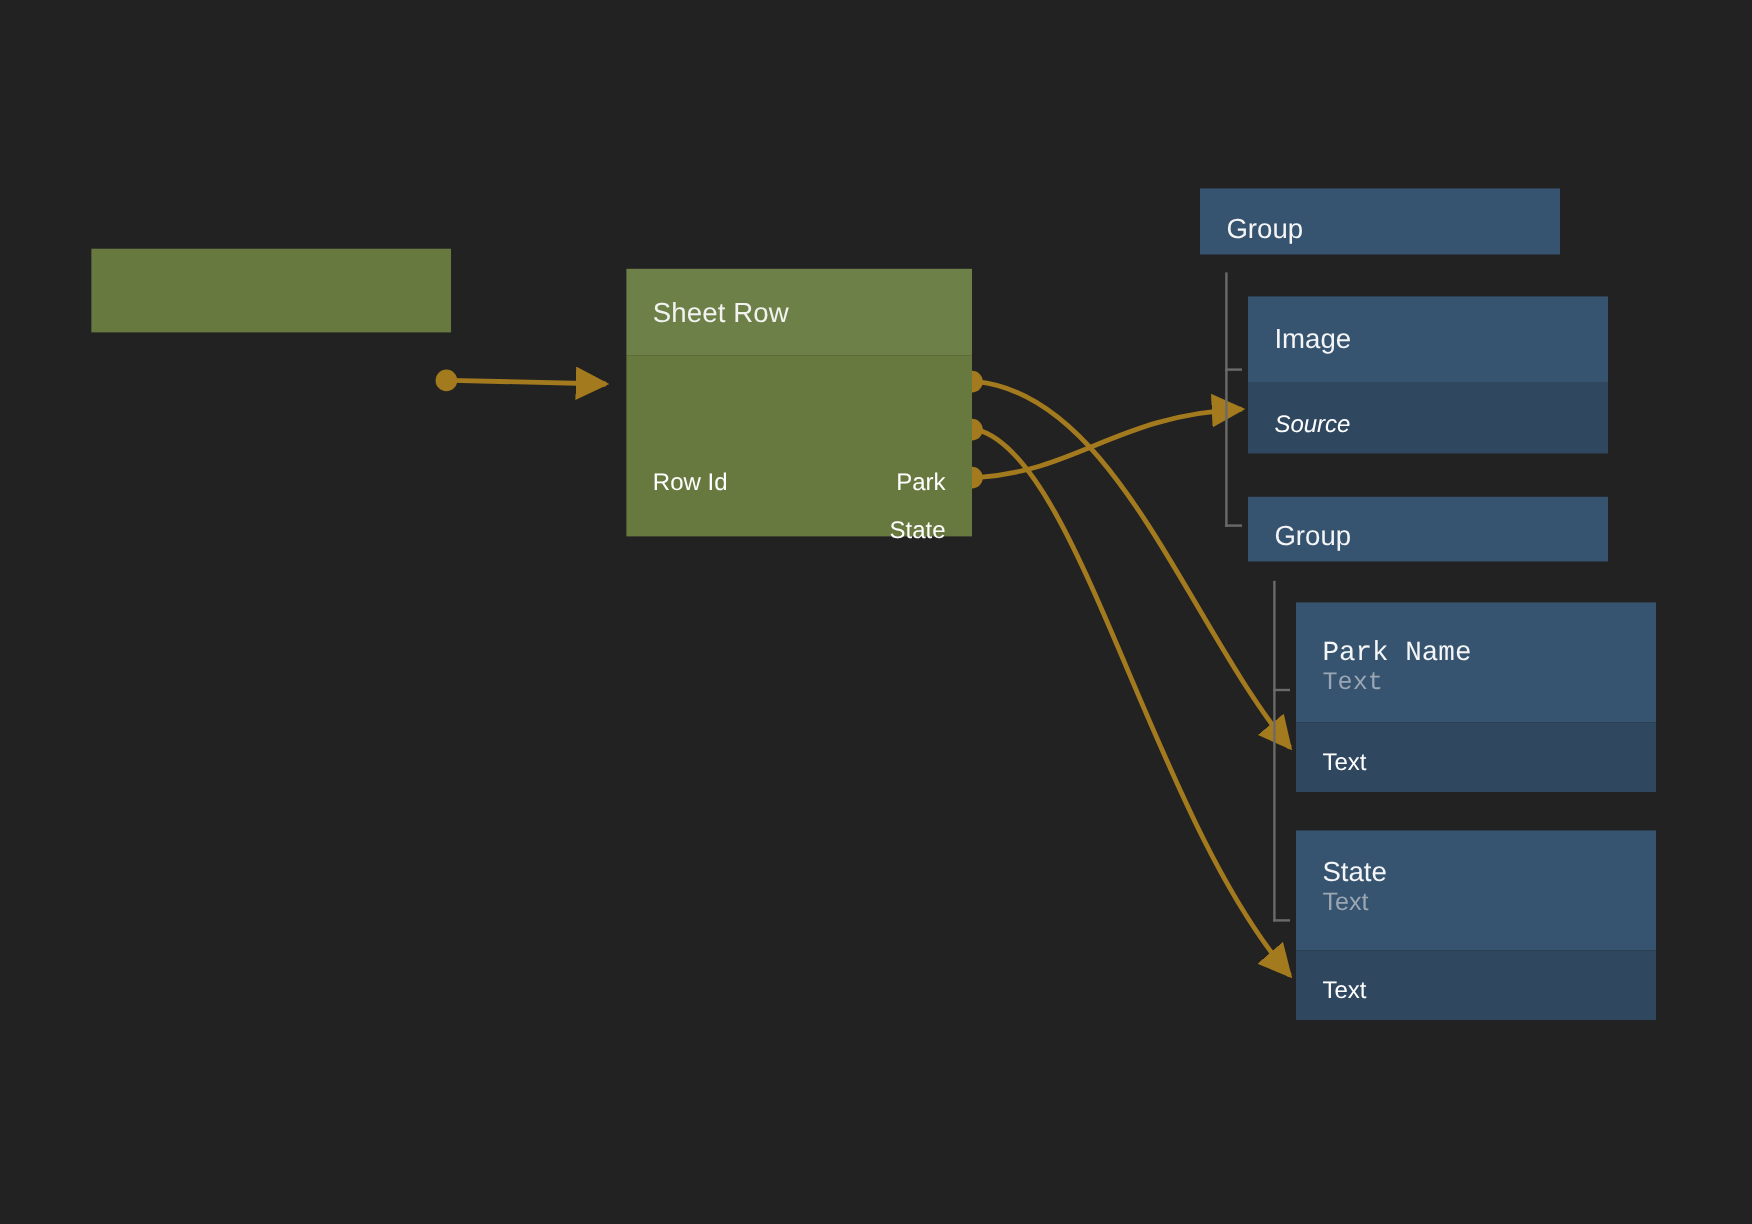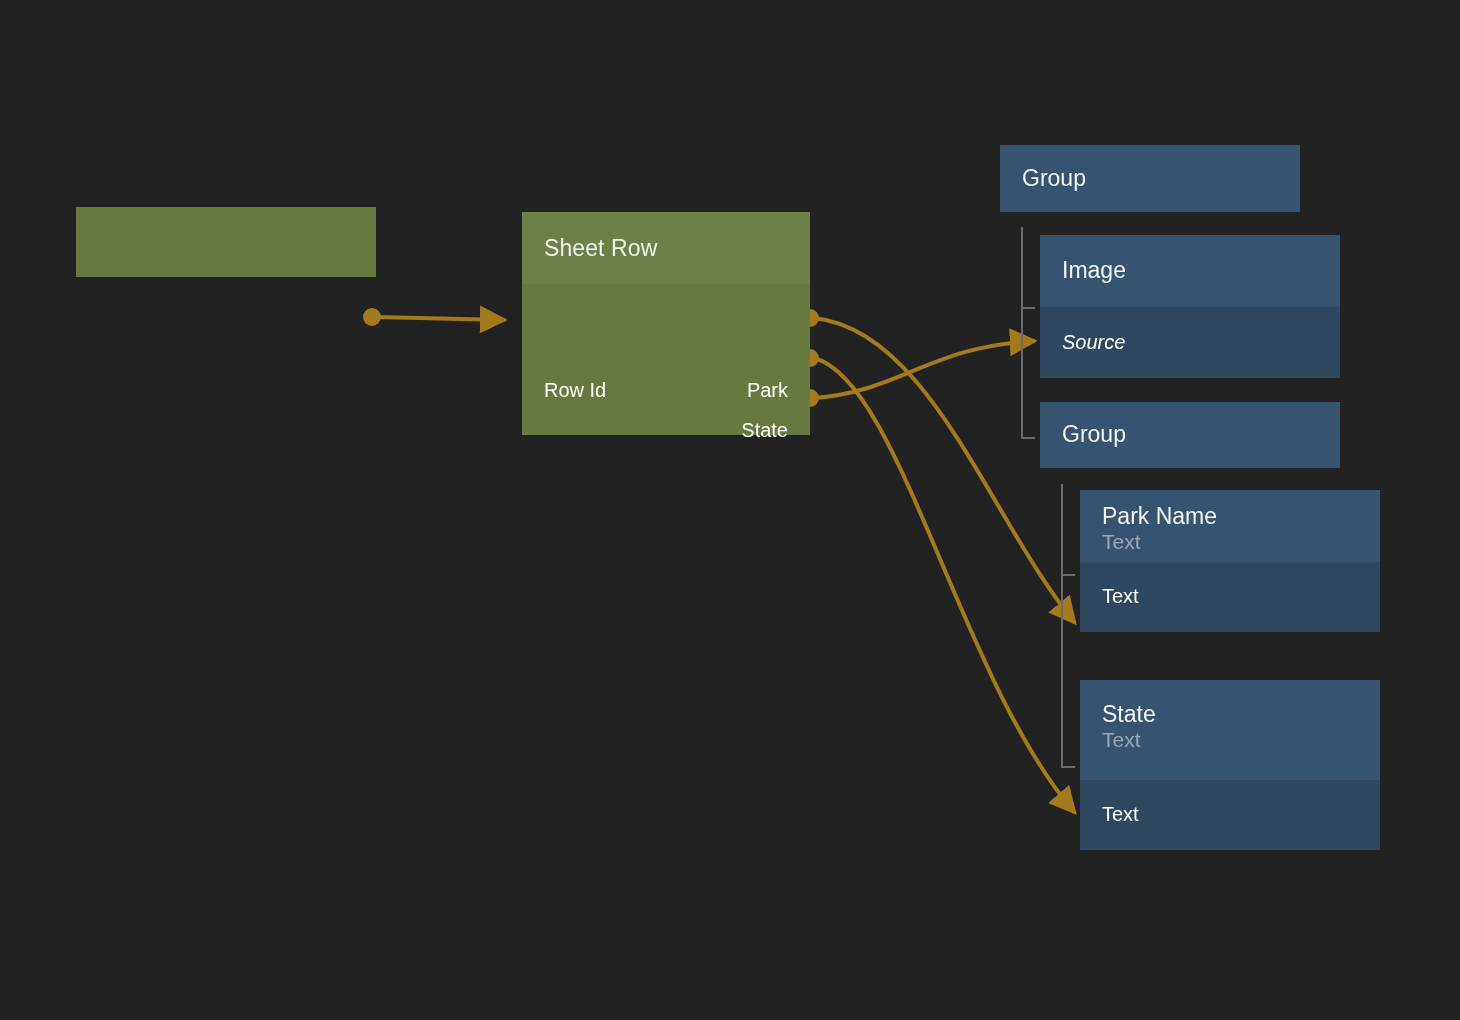--- a/index.html
+++ b/index.html
@@ -32,20 +32,21 @@
   .node {
     position: absolute;
     box-sizing: border-box;
     overflow: hidden;
   }
   .node-header {
     box-sizing: border-box;
     display: flex;
     align-items: center;
     width: 100%;
+    margin-top: 12px;
   }
   .node-body {
     box-sizing: border-box;
     width: 100%;
     position: relative;
   }
   
   .node-green .node-header {
     background: #6D8048;
   }
@@ -201,21 +202,21 @@
     </div>
   </div>
 
   <div class="node node-blue" style="left:1040px; top:402px; width:300px; height:66px;">
     <div class="node-header" style="height:66px;">
       <div class="node-title">Group</div>
     </div>
   </div>
 
   <div class="node node-blue" style="left:1080px; top:490px; width:300px; height:170px;">
-    <div class="node-header" style="height:72px; display:block; padding-top:14px;">
+    <div class="node-header" style="height:100px; display:block; padding-top:30px;font-family:Liberation Mono, monospace;">
       <div class="node-title">Park Name</div>
       <div class="node-subtitle">Text</div>
     </div>
     <div class="node-body" style="height:70px;">
       <div class="blue-slot" style="top:23px;">
         <span>Text</span>
       </div>
     </div>
   </div>
 

